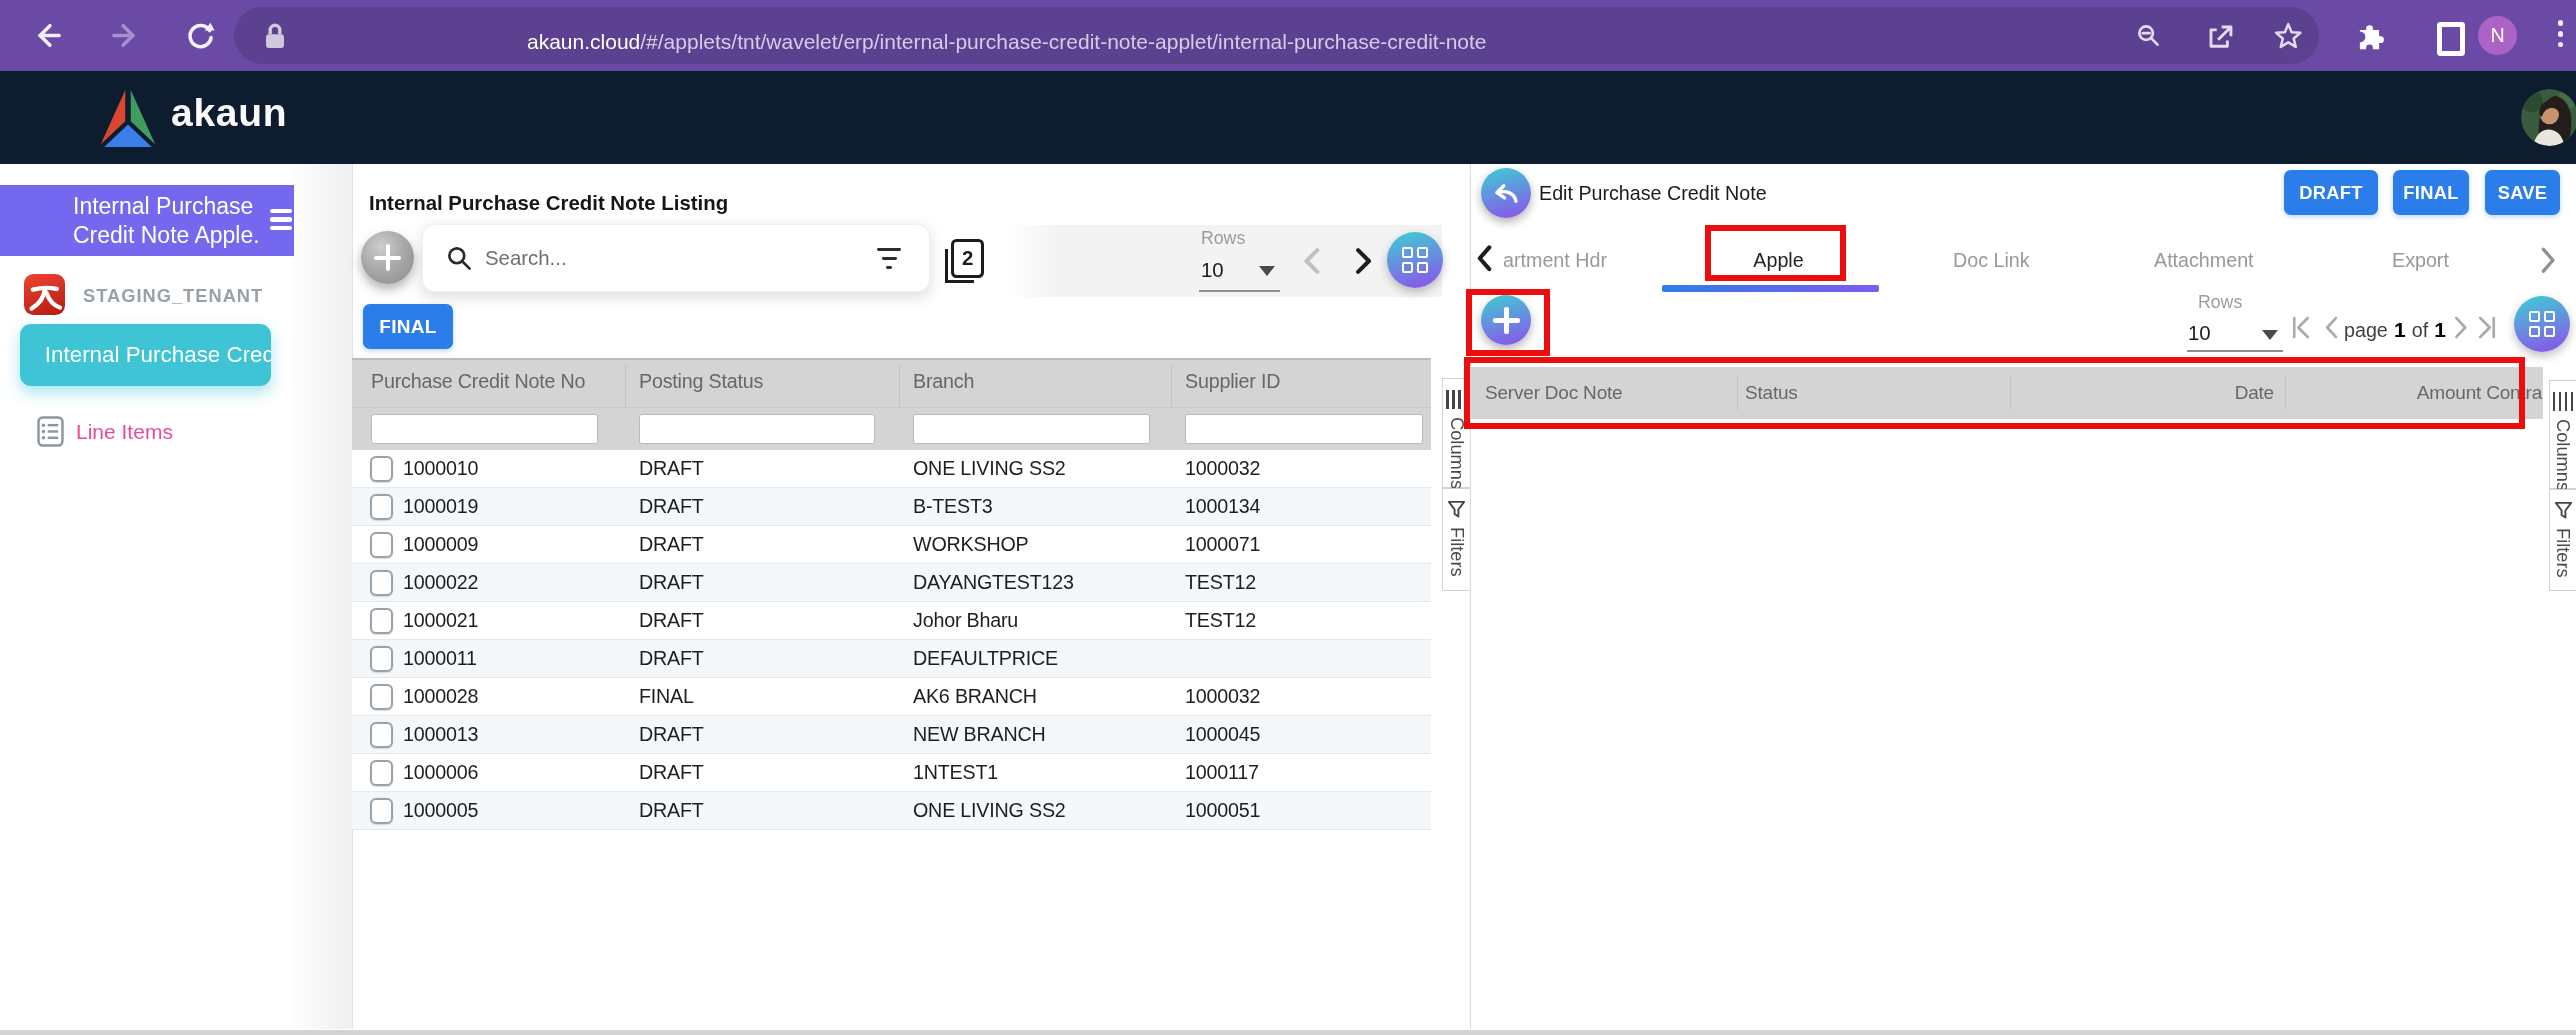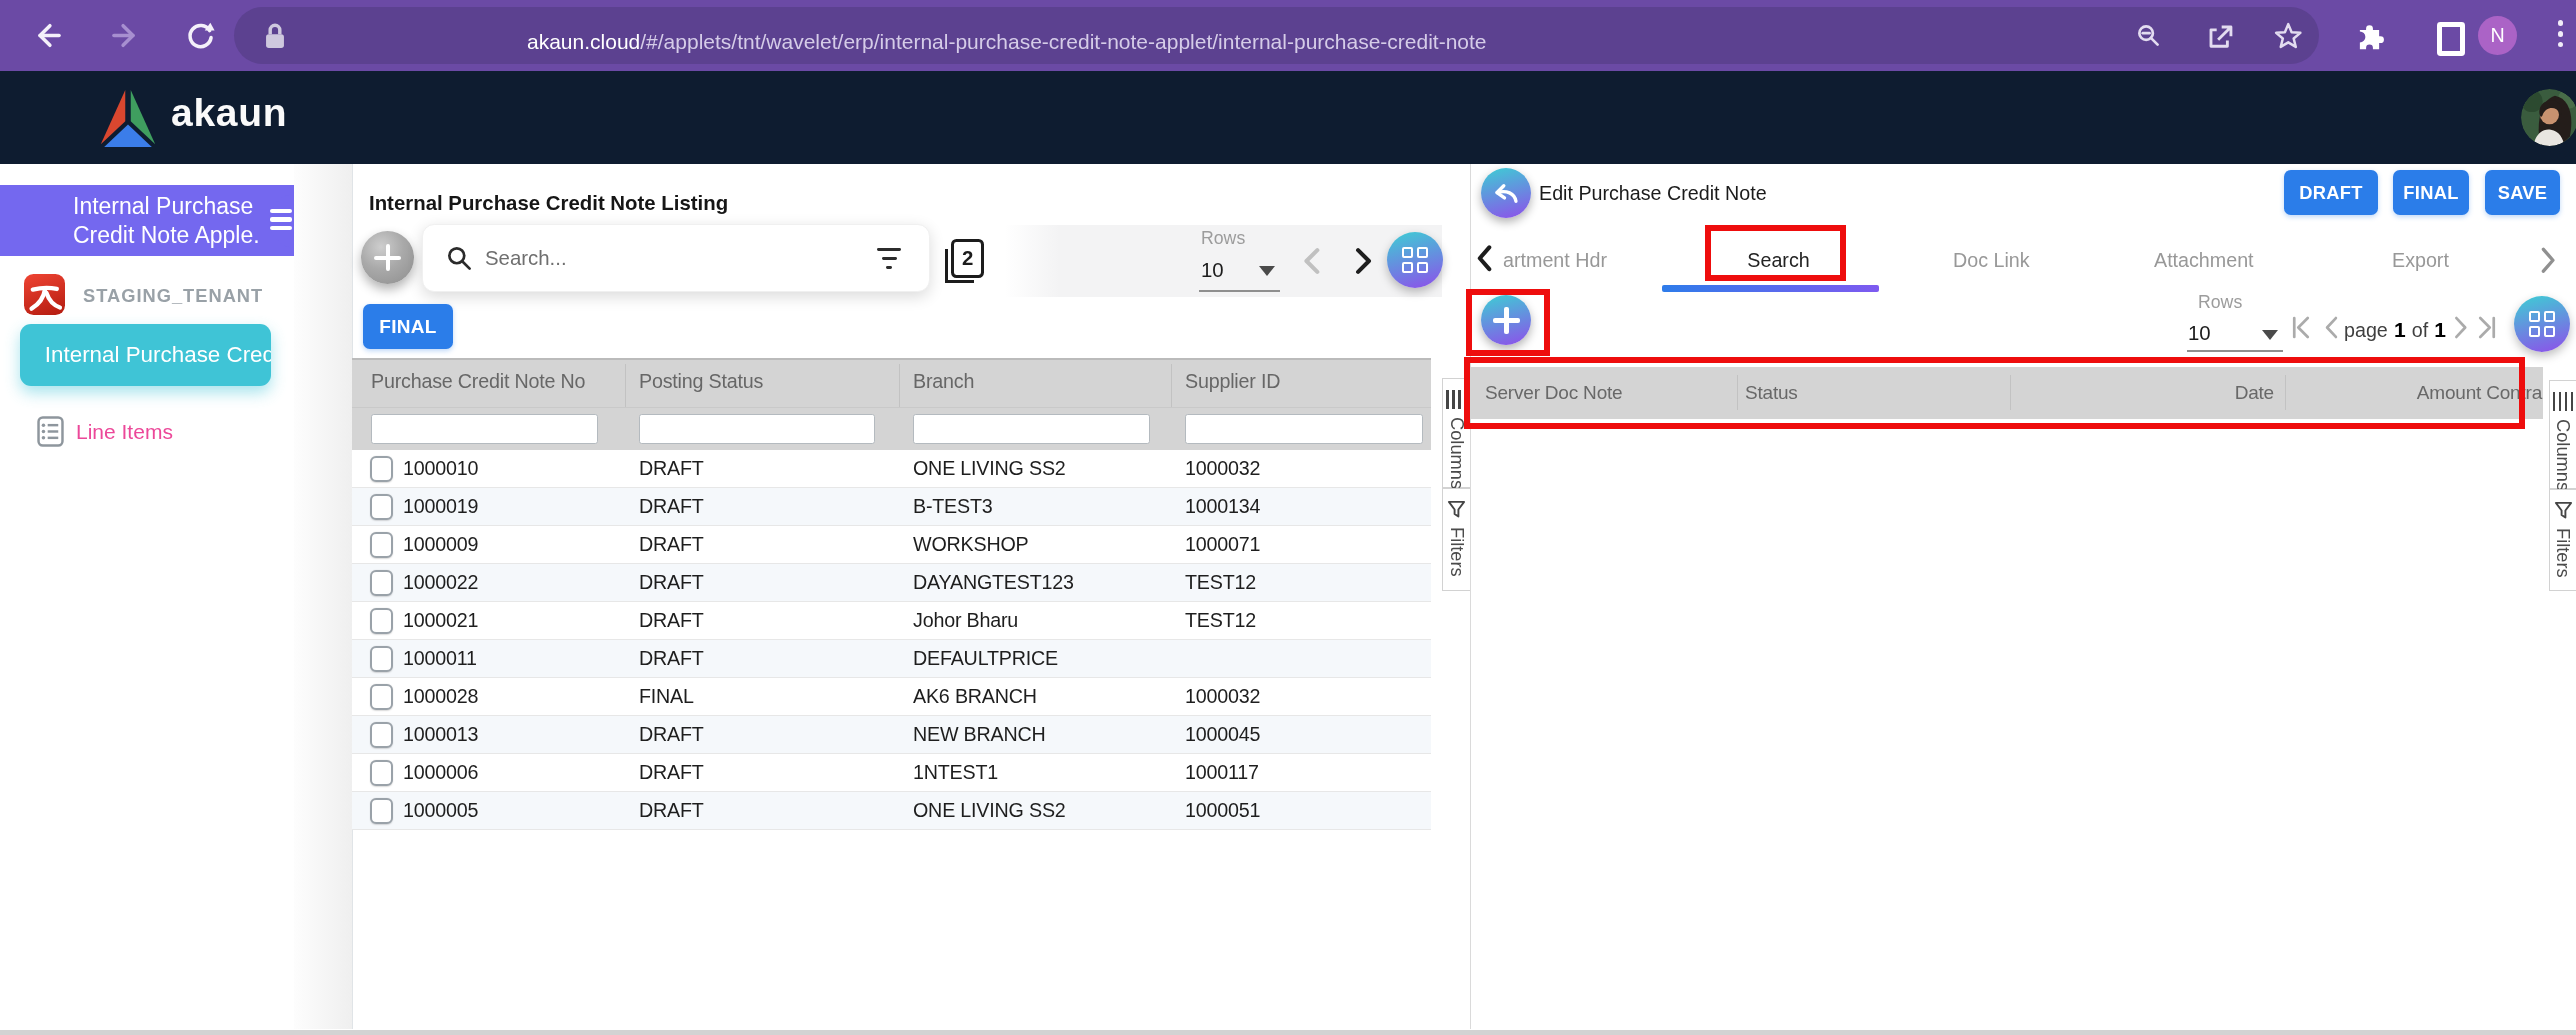--- a/index.html
+++ b/index.html
@@ -407,21 +407,21 @@
       <span>FINAL</span>
     </div>
   <div class="abs blue-btn" style="left:2485px;top:170px;width:75px;height:45px;font-size:18.3px">
       <span>SAVE</span>
     </div>
 
   <svg class="abs" style="left:1475px;top:244px" width="17.7" height="28.5" viewBox="0 0 26 42">
       <polyline points="21,5 7,21 21,37" fill="none" stroke="#1d1d1d" stroke-width="6" stroke-linecap="round" stroke-linejoin="round"></polyline>
     </svg>
   <span class="abs tab-label" style="left:1503px">artment Hdr</span>
-  <span class="abs tab-label active" style="left:1739px;width:79px;text-align:center">Search</span>
+  <span class="abs tab-label active" style="left:1739px;width:79px;text-align:center">Apple</span>
   <span class="abs tab-label" style="left:1953px">Doc Link</span>
   <span class="abs tab-label" style="left:2154px">Attachment</span>
   <span class="abs tab-label" style="left:2392px">Export</span>
   <svg class="abs" style="left:2540px;top:246px" width="17.7" height="28.5" viewBox="0 0 26 42">
       <polyline points="5,5 19,21 5,37" fill="none" stroke="#909090" stroke-width="5" stroke-linecap="round" stroke-linejoin="round"></polyline>
     </svg>
   <div class="abs tab-underline"></div>
 
   <div class="abs circle-btn" style="left:1481px;top:295px">
       <span class="plus-bars"></span>

